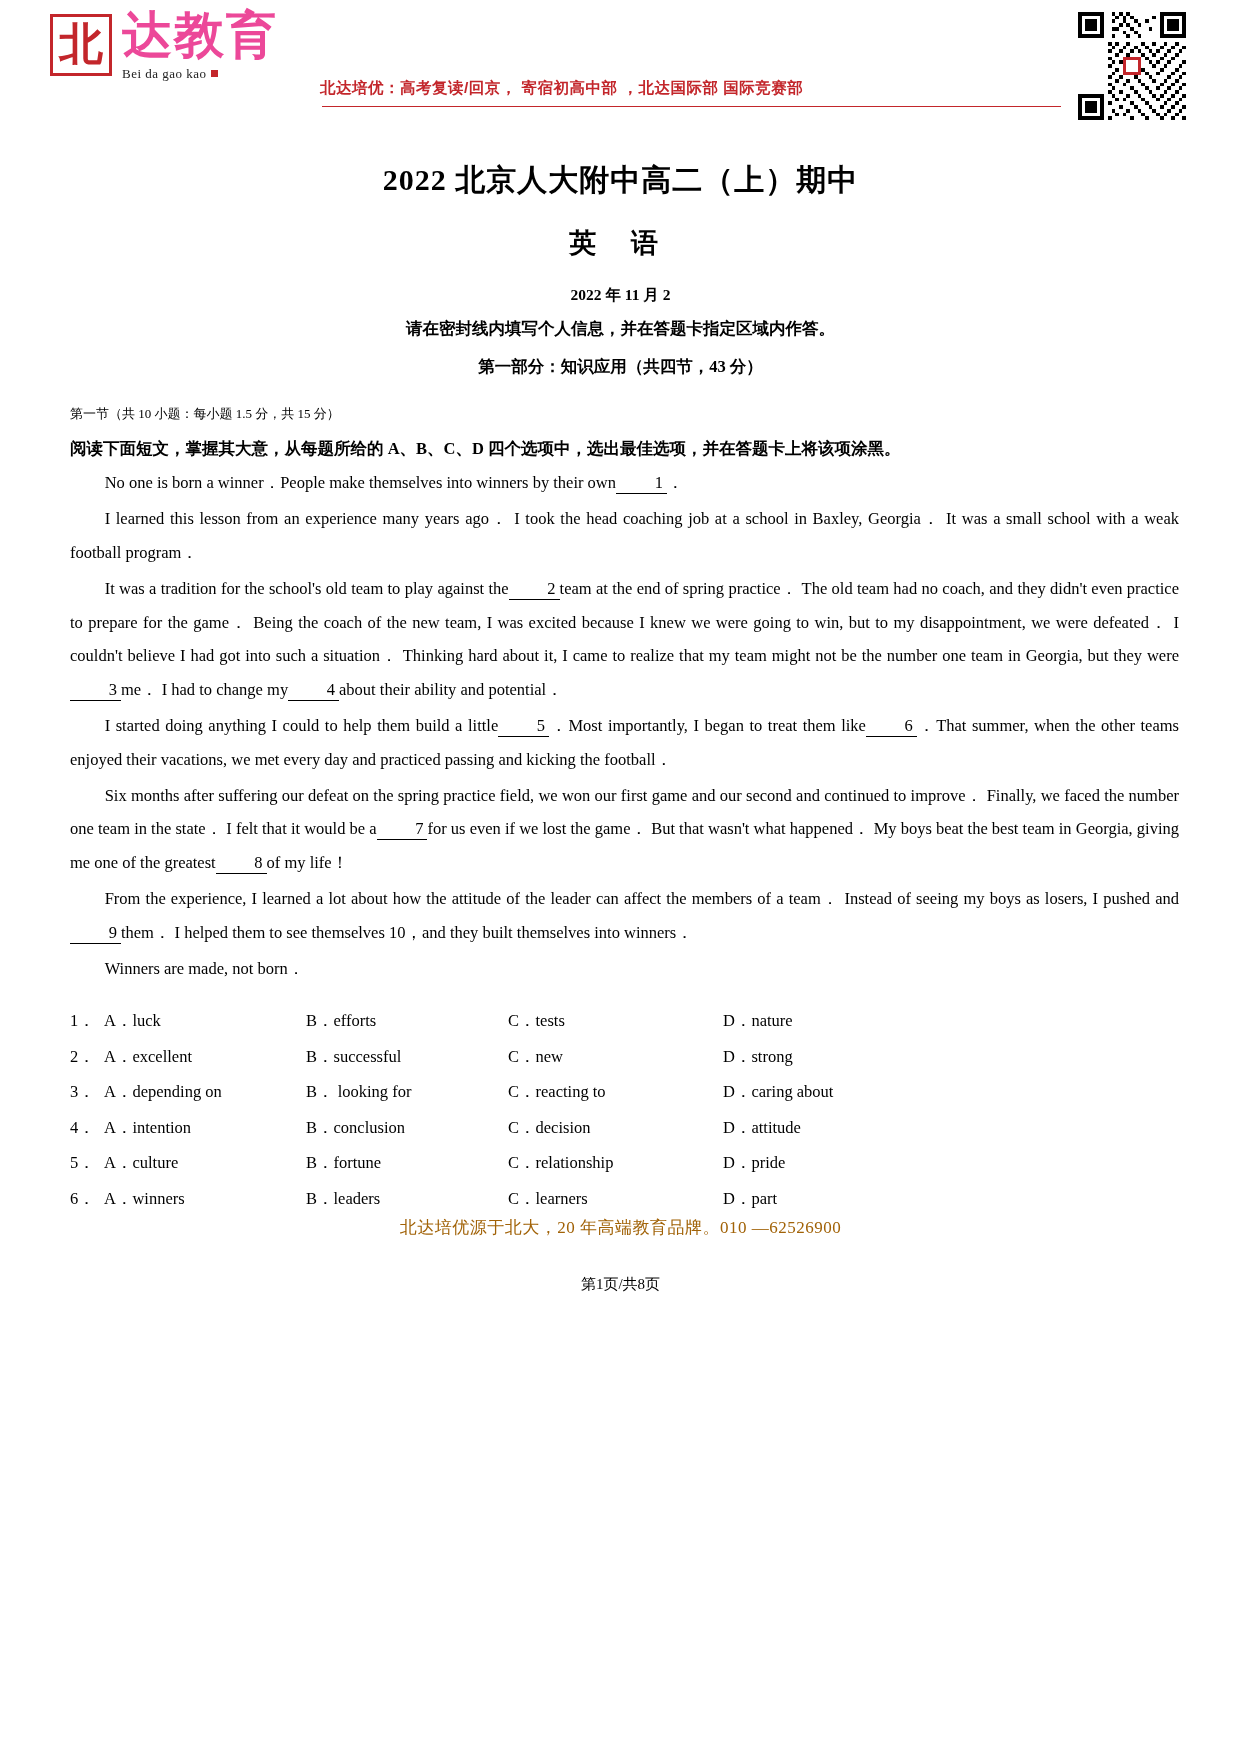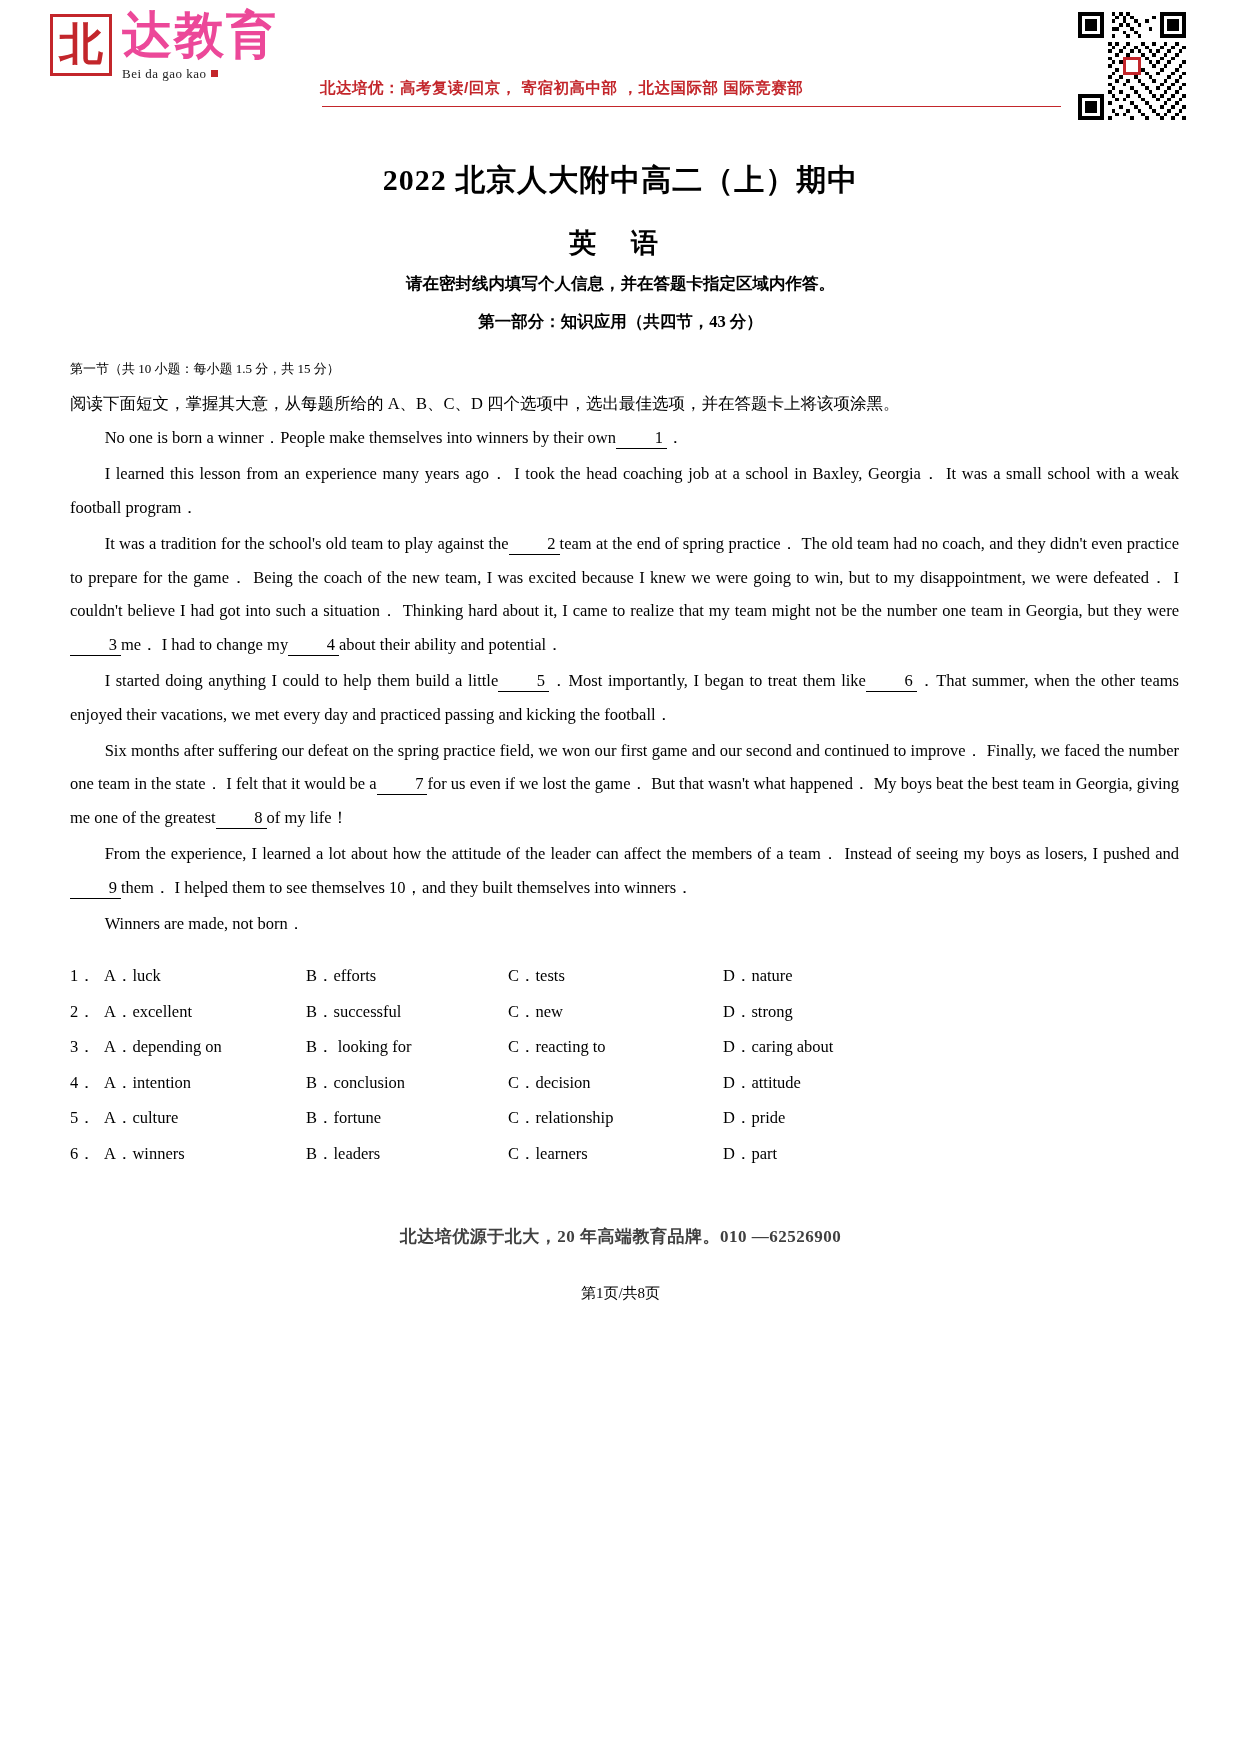--- a/index.html
+++ b/index.html
@@ -155,21 +155,21 @@
     box-sizing: border-box;
   }
   .section-head {
     font-size: 13px;
     font-weight: normal;
     margin-top: 25px;
     line-height: 1.75;
   }
   .instructions {
     font-size: 16.5px;
-    font-weight: normal;
+    font-weight: bold;
     margin-top: 8px;
     line-height: 1.85;
     text-align: justify;
   }
   .para {
     font-size: 16.5px;
     line-height: 2.05;
     text-indent: 2.1em;
     margin-top: 2px;
     text-align: justify;
@@ -199,24 +199,23 @@
     flex: 0 0 34px;
   }
   .opt-cell {
     flex: 0 0 202px;
   }
   .opt-cell.c3 { flex: 0 0 215px; }
 
   
   .footer-ad {
     text-align: center;
-    color: #404040;
-    font-weight: bold;
+    color: #a16207;
+    font-weight: normal;
     font-size: 17px;
-    margin-top: 54px;
     letter-spacing: 0.5px;
   }
   .footer-page {
     text-align: center;
     font-size: 15px;
     margin-top: 36px;
     padding-bottom: 22px;
   }
 </style>
 </head>
@@ -410,20 +409,21 @@
             <rect x="20" y="1" width="1" height="1"></rect>
         </g>
         <rect x="12" y="12" width="5" height="5" fill="#c3262b"></rect>
         <rect x="13" y="13" width="3" height="3" fill="#ffffff"></rect>
       </svg>
     </div>
   </div>
 
   <div class="doc-title">2022 北京人大附中高二（上）期中</div>
   <div class="doc-subject">英    语</div>
+  <div class="doc-date">2022 年 11 月 2</div>
   <div class="doc-note2">请在密封线内填写个人信息，并在答题卡指定区域内作答。</div>
   <div class="part-title">第一部分：知识应用（共四节，43 分）</div>
 
   <div class="content">
     <div class="section-head">第一节（共 10 小题：每小题 1.5 分，共 15 分）</div>
     <div class="instructions">阅读下面短文，掌握其大意，从每题所给的 A、B、C、D 四个选项中，选出最佳选项，并在答题卡上将该项涂黑。</div>
 
     <div class="para">
       <span>No one is born a winner．People make themselves into winners by their own</span><span class="blank">1</span><span>．</span>
     </div>

